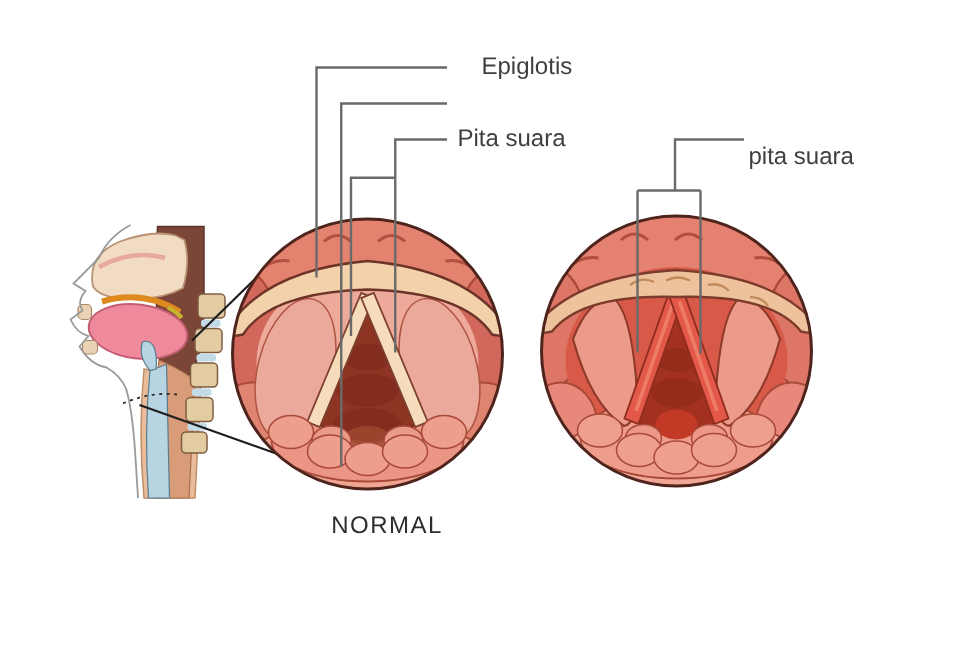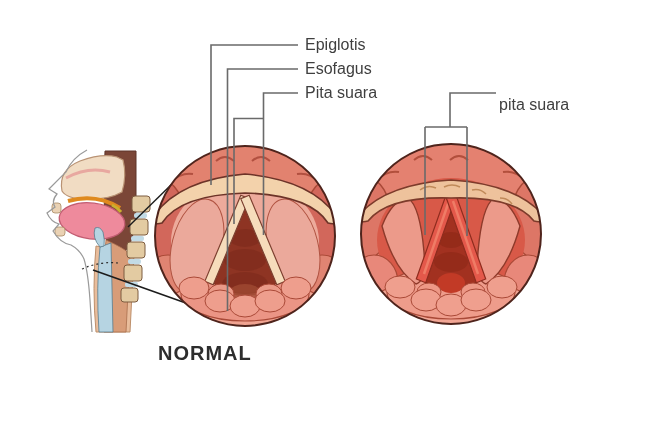--- a/index.html
+++ b/index.html
@@ -7,22 +7,22 @@
     position:relative;width:650px;height:434px;overflow:hidden;
     background:var(--c-background,#ffffff);
     font-family:"Liberation Sans",sans-serif;
   }
   .stage svg{position:absolute;left:0;top:0;}
   .lbl{
     position:absolute;font-size:16px;line-height:17px;
     color:var(--c-label_text,#3f3f3f);white-space:nowrap;
   }
   .cap{
-    position:absolute;width:200px;
-    font-size:20px;font-weight:bold;letter-spacing:1px;
+    position:absolute;width:200px;text-align:center;
+    font-size:16px;font-weight:normal;letter-spacing:1px;
     color:var(--c-caption_text,#2d2d2d);
   }
   g[data-name="callout-group-left"] path,
   g[data-name="callout-group-right"] path{
     stroke:var(--c-callout_line,#6a6a6a);stroke-width:1.6;fill:none;
   }
   g[data-name="connector-lines"] path{
     stroke:var(--c-connector_line,#1c1c1c);stroke-width:1.4;fill:none;
   }
 </style>
@@ -165,19 +165,18 @@
   <g data-name="callout-group-left">
     <path data-name="callout-line-epiglotis" d="M298,45 H211 V185"></path>
     <path data-name="callout-line-esofagus" d="M298,69 H227.5 V311"></path>
     <path data-name="callout-line-pita-suara" d="M298,93 H263.5 V118.5 H234 V224 M263.5,118.5 V235"></path>
   </g>
   <g data-name="callout-group-right">
     <path data-name="callout-line-peradangan" d="M496,93 H450 V127 M425,127 H467 M425,127 V235 M467,127 V236"></path>
   </g>
 </svg>
 
-  <div class="lbl" style="left:305px;top:36px" data-name="label-epiglotis">Epiglotis</div>
-  <div class="lbl" style="left:305px;top:60px" data-name="label-esofagus">Esofagus</div>
+  <div class="lbl" style="left:321px;top:36px" data-name="label-epiglotis">Epiglotis</div>
   <div class="lbl" style="left:305px;top:84px" data-name="label-pita-suara">Pita suara</div>
   <div class="lbl" style="left:499px;top:96px" data-name="label-peradangan-line2">pita suara</div>
 
   <div class="cap" style="left:158px;top:342px" data-name="caption-normal">NORMAL</div>
 </div>
 
 </body></html>

